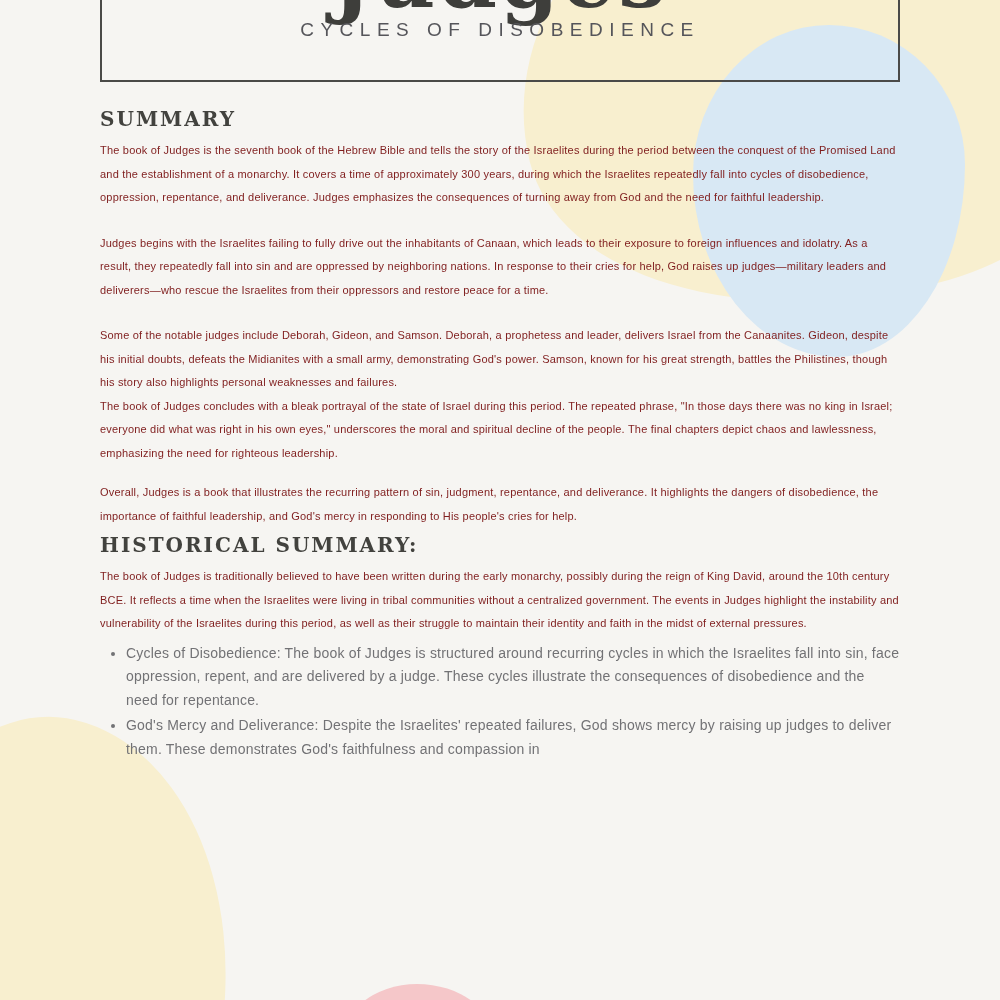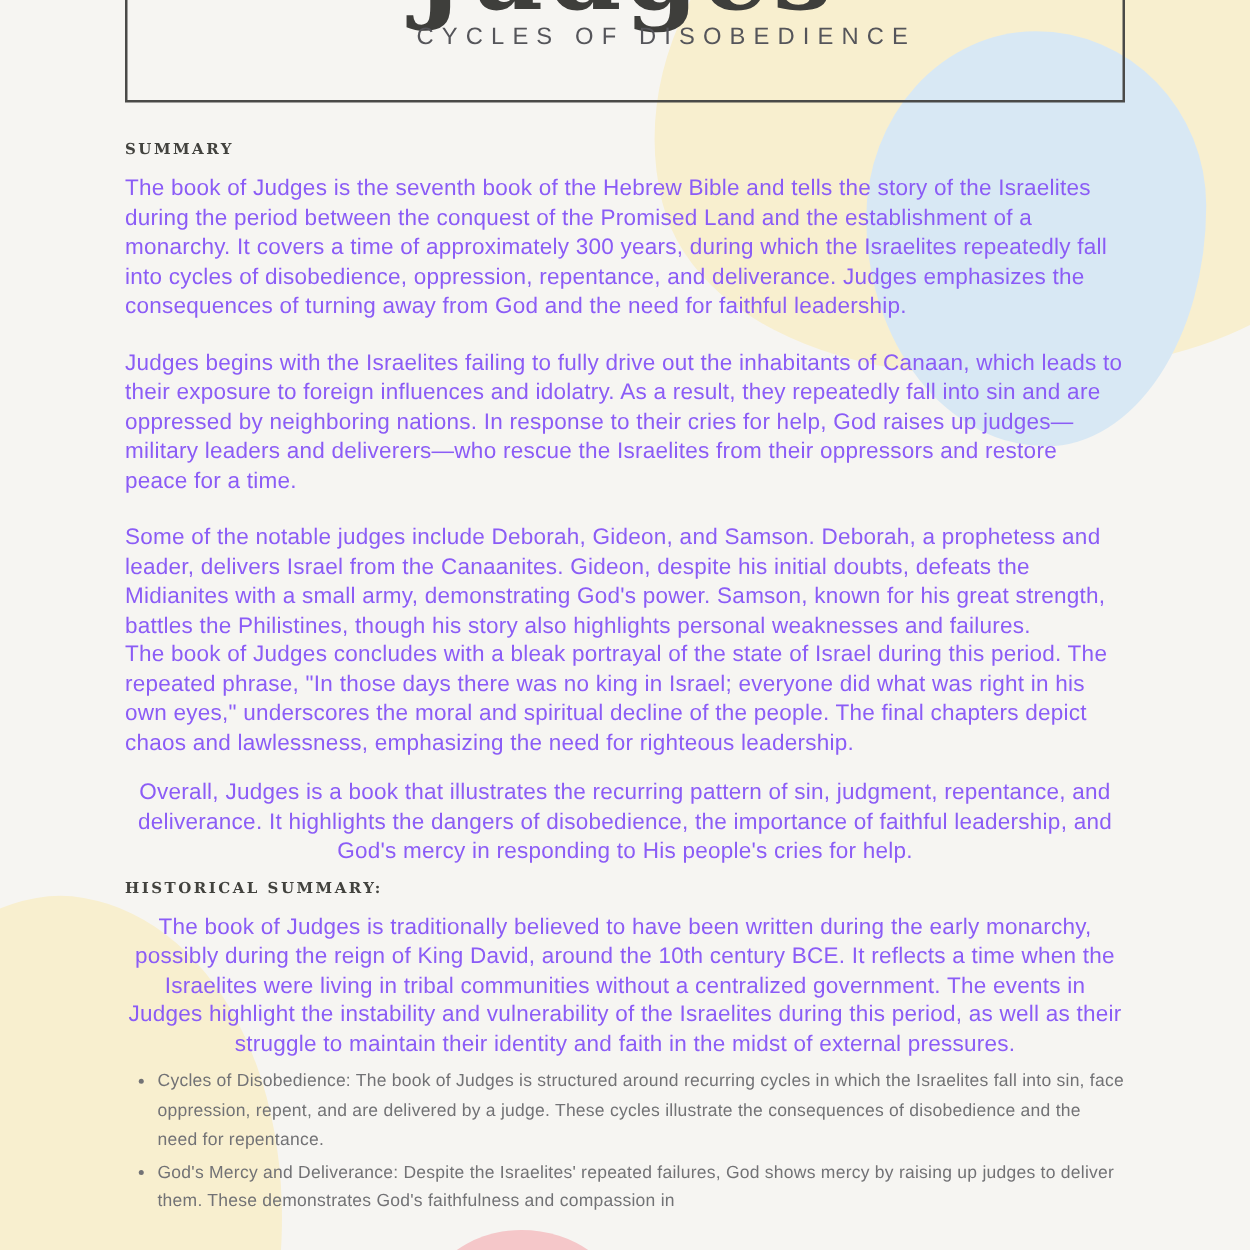--- a/index.html
+++ b/index.html
@@ -72,50 +72,49 @@
     z-index: 5;
   }
   .book-subtitle {
     position: absolute;
     left: 100px; top: 19px; width: 800px;
     text-align: center;
     font-size: 19px;
     letter-spacing: 6.5px;
     color: #55555a;
     z-index: 5;
-    margin-left: 33px;
   }
 
   
   .content {
     position: relative;
     z-index: 5;
     margin: 0 100px;
     width: 800px;
     padding-top: 108px;
   }
   .section-heading {
     font-family: "DejaVu Serif", serif;
     font-weight: 700;
-    font-size: 12px;
+    font-size: 20px;
     line-height: 22px;
     letter-spacing: 2px;
     color: #42423e;
     margin: 0 0 9px 0;
   }
   .body-para {
-    font-size: 18px;
+    font-size: 11px;
     line-height: 23.5px;
     letter-spacing: 0.2px;
-    color: #8b5cf6;
+    color: #7f1d1d;
     margin: 0 0 22px 0;
     white-space: pre-line;
   }
   .mb16 { margin-bottom: 16px; }
-  .mb6  { margin-bottom: 6px; text-align: center; }
+  .mb6  { margin-bottom: 6px; }
   .mb12 { margin-bottom: 12px; }
   .bullet-list {
     margin: 0;
     padding-left: 26px;
     list-style: disc;
   }
   .bullet-list li {
     font-size: 14px;
     line-height: 23.5px;
     letter-spacing: 0.2px;

